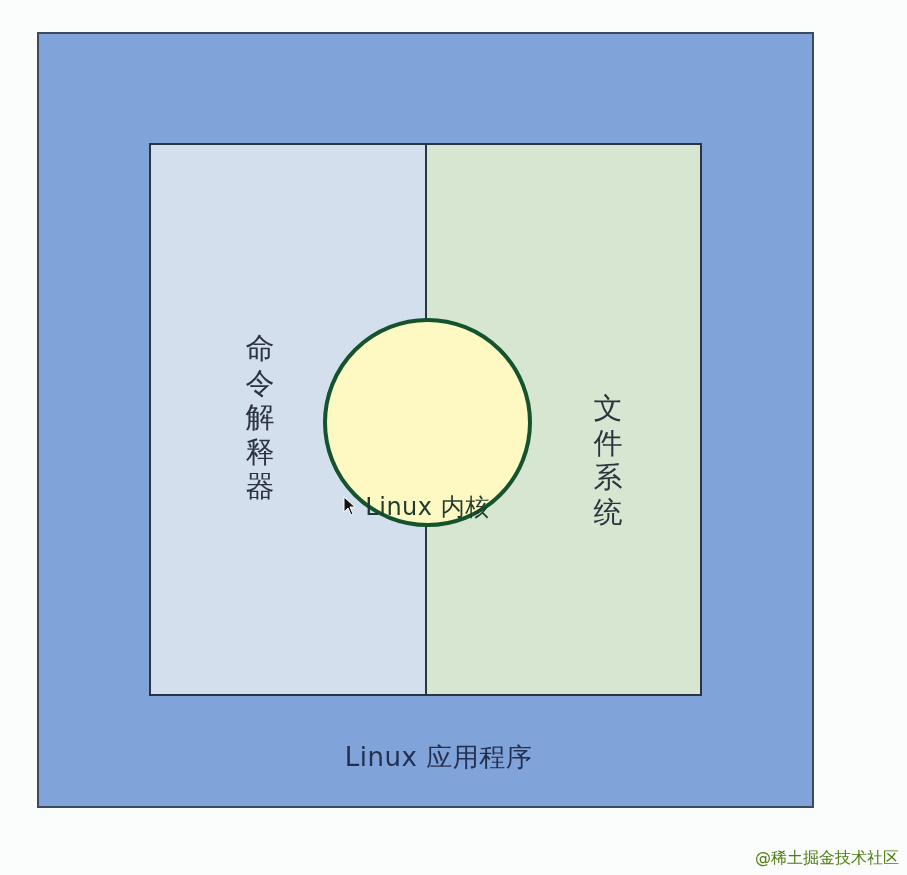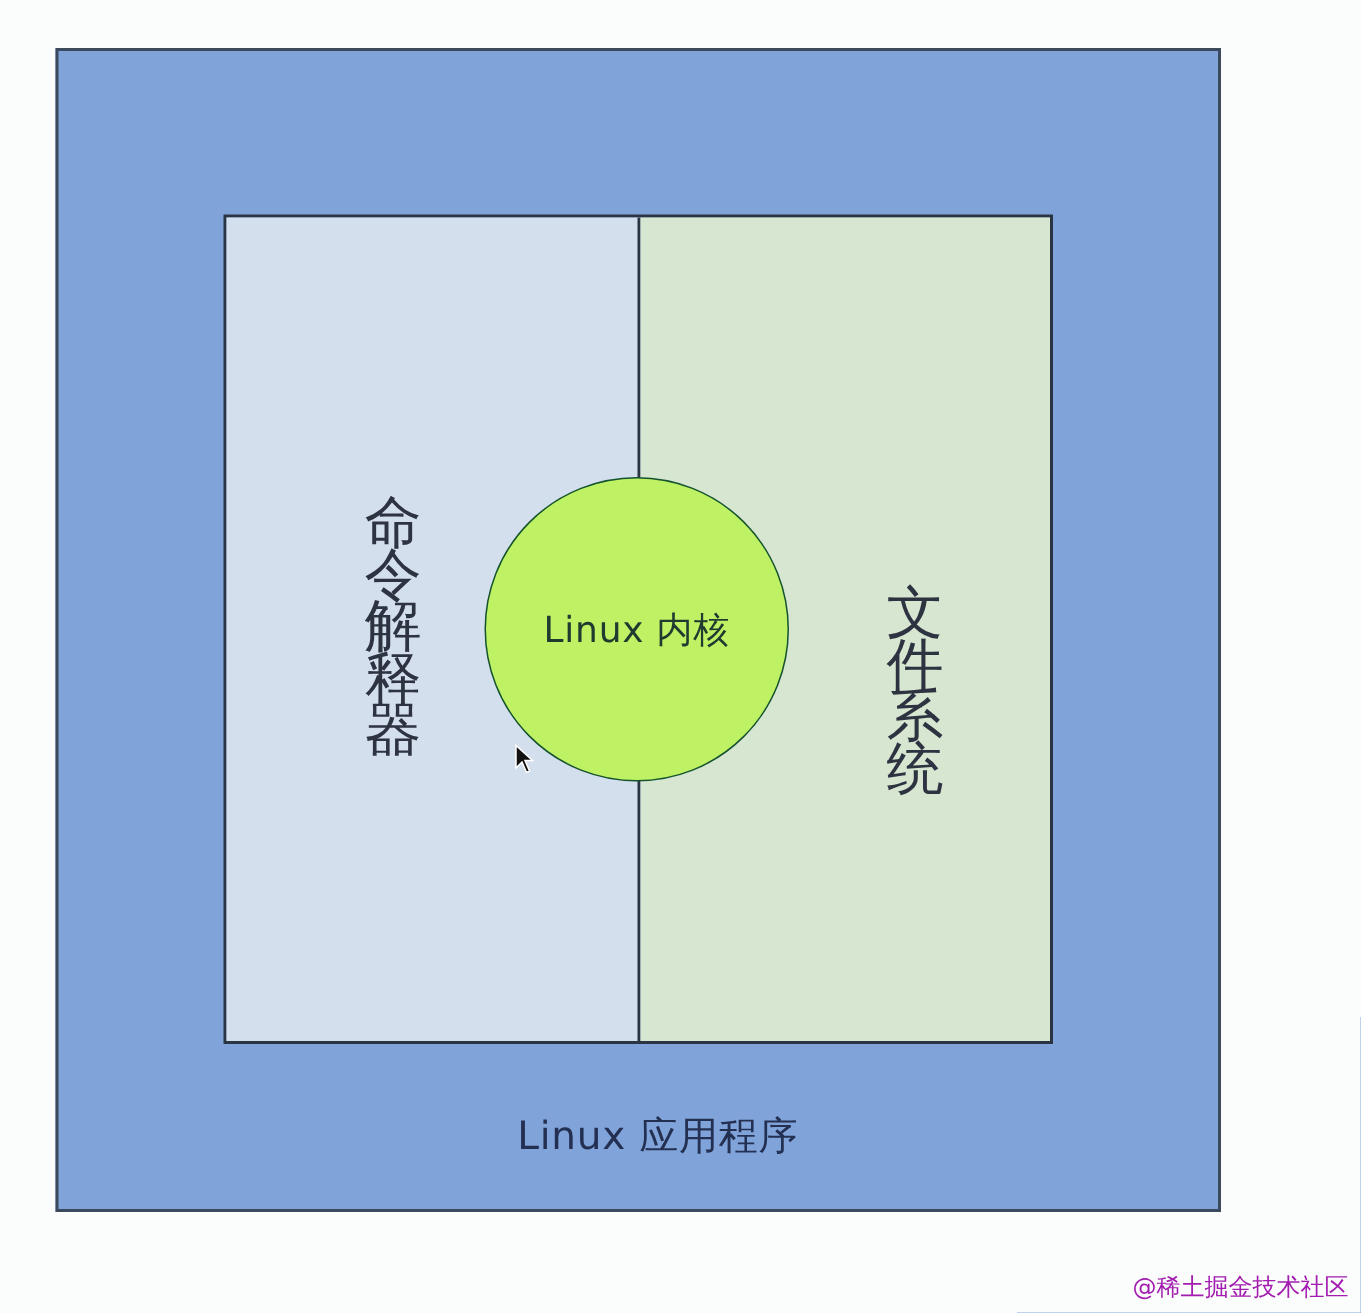--- a/index.html
+++ b/index.html
@@ -11,39 +11,39 @@
     position: absolute; left: 37px; top: 32px; width: 773px; height: 772px;
     background: #80a4d9; border: 2px solid #3c4a5e;
   }
   .inner {
     position: absolute; left: 149px; top: 143px; width: 549px; height: 549px;
     border: 2px solid #2a3442; display: flex;
   }
   .panel-left { width: 274px; height: 100%; background: #d4dfee; border-right: 2px solid #2a3442; }
   .panel-right { flex: 1; height: 100%; background: #d6e6d0; }
   .vlabel {
-    position: absolute; color: #2d3340; font-size: 38px; line-height: 34.5px;
+    position: absolute; color: #2d3340; font-size: 29px; line-height: 34.5px;
     width: 34px; text-align: center; word-break: break-all;
   }
   .vlabel.left { left: 243px; top: 331px; }
   .vlabel.right { left: 591px; top: 347px; margin-top: 44px; }
   .kernel {
     position: absolute; left: 323px; top: 318px; width: 201px; height: 201px;
-    border-radius: 50%; background: #bef264; border: 1px solid #14532d;
-    display: flex; align-items: center; justify-content: center;
+    border-radius: 50%; background: #fef9c3; border: 4px solid #14532d;
+    display: flex; align-items: flex-end; justify-content: center;
   }
   .kernel span { font-size: 24px; color: #1f3a2f; letter-spacing: 0.5px; }
   .app-label {
     position: absolute; left: 0; width: 907px; top: 740px; text-align: center;
     font-size: 26px; color: #243052; letter-spacing: 0.5px;
   }
   .app-label span { position: relative; left: -15px; }
   .cursor { position: absolute; left: 343px; top: 496px; width: 14px; height: 20px; }
   .watermark {
-    position: absolute; right: 8px; bottom: 6px; font-size: 16px; color: #a21caf;
+    position: absolute; right: 8px; bottom: 6px; font-size: 16px; color: #4d7c0f;
   }
 </style>
 </head>
 <body>
 
 <div class="outer"></div>
 
 <div class="inner">
   <div class="panel-left"></div>
   <div class="panel-right"></div>

